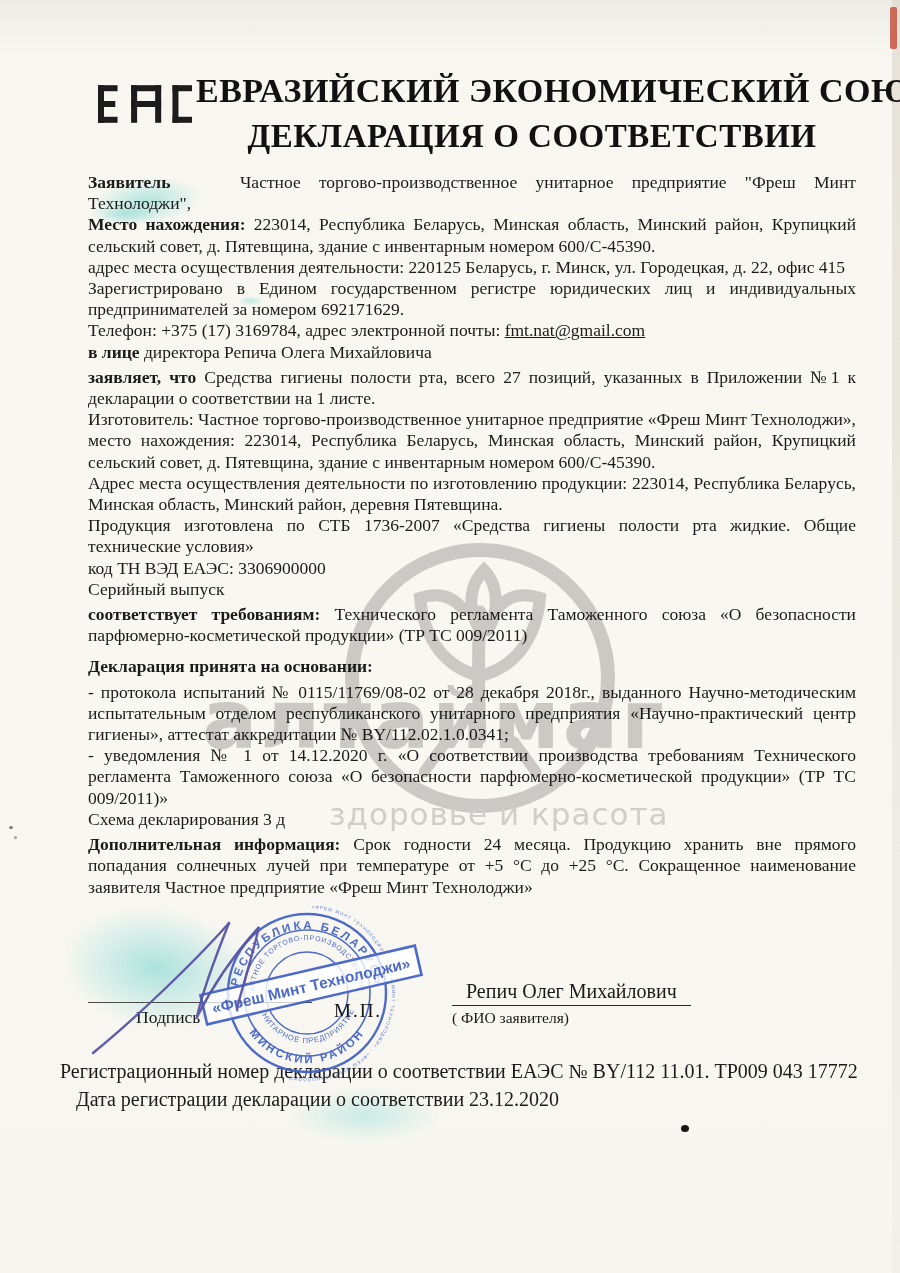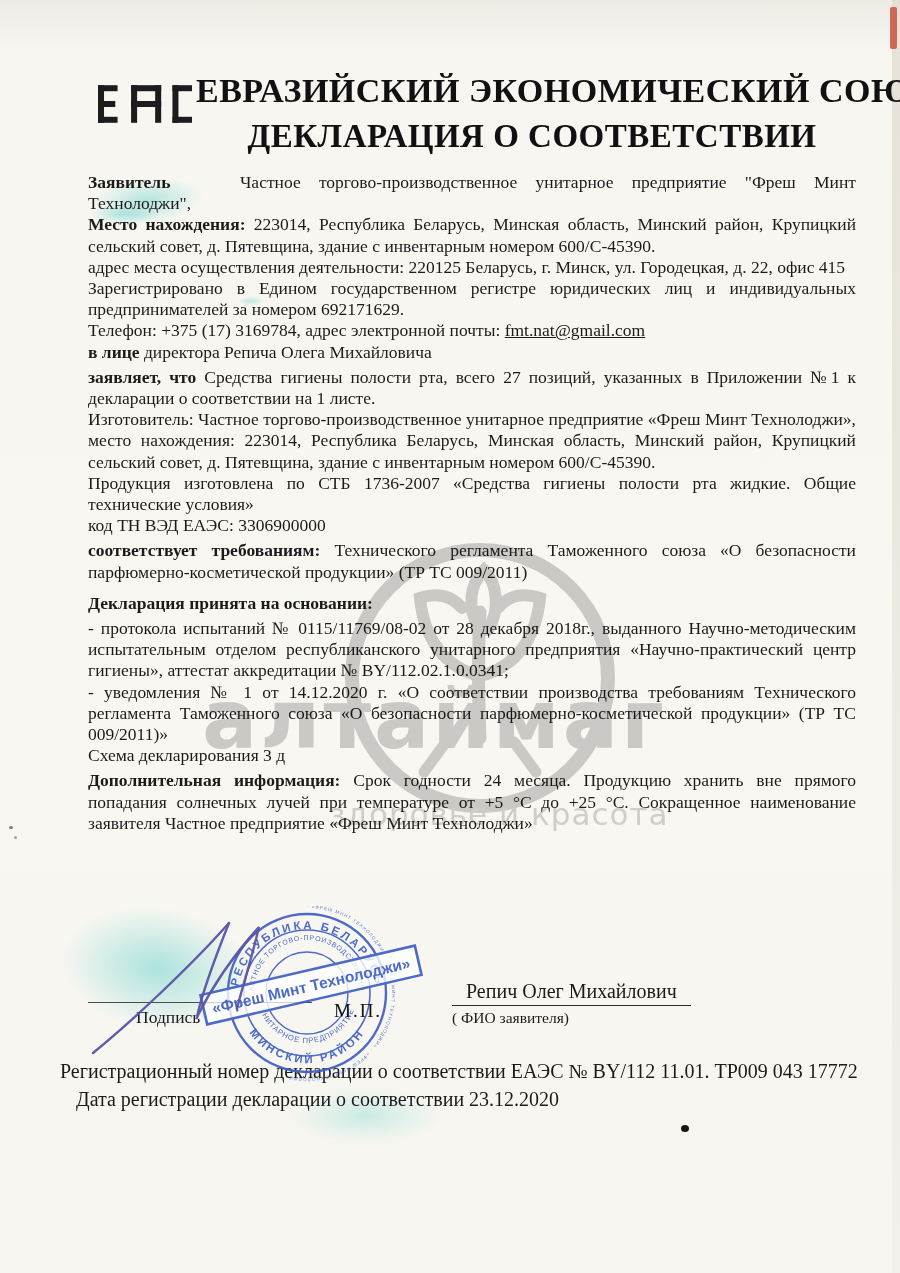--- a/index.html
+++ b/index.html
@@ -89,22 +89,24 @@
 
   <div class="bodytext">
     <p><span class="lead-gap">Заявитель</span><span>Частное торгово-производственное унитарное предприятие "Фреш Минт Технолоджи",</span></p>
     <p><span class="b">Место нахождения:</span><span> 223014, Республика Беларусь, Минская область, Минский район, Крупицкий сельский совет, д. Пятевщина, здание с инвентарным номером 600/С-45390.</span></p>
     <p>адрес места осуществления деятельности: 220125 Беларусь, г. Минск, ул. Городецкая, д. 22, офис 415</p>
     <p>Зарегистрировано в Едином государственном регистре юридических лиц и индивидуальных предпринимателей за номером 692171629.</p>
     <p><span>Телефон: +375 (17) 3169784, адрес электронной почты: </span><span class="email">fmt.nat@gmail.com</span></p>
     <p><span class="b">в лице</span><span> директора Репича Олега Михайловича</span></p>
     <p class="mt4"><span class="b">заявляет, что</span><span> Средства гигиены полости рта, всего 27 позиций, указанных в Приложении №1 к декларации о соответствии на 1 листе.</span></p>
     <p>Изготовитель: Частное торгово-производственное унитарное предприятие «Фреш Минт Технолоджи», место нахождения: 223014, Республика Беларусь, Минская область, Минский район, Крупицкий сельский совет, д. Пятевщина, здание с инвентарным номером 600/С-45390.</p>
+    <p>Адрес места осуществления деятельности по изготовлению продукции: 223014, Республика Беларусь, Минская область, Минский район, деревня Пятевщина.</p>
     <p>Продукция изготовлена по СТБ 1736-2007 «Средства гигиены полости рта жидкие. Общие технические условия»</p>
     <p>код ТН ВЭД ЕАЭС: 3306900000</p>
+    <p>Серийный выпуск</p>
     <p class="mt4"><span class="b">соответствует требованиям:</span><span> Технического регламента Таможенного союза «О безопасности парфюмерно-косметической продукции» (ТР ТС 009/2011)</span></p>
     <p class="b mt10">Декларация принята на основании:</p>
     <p class="mt4">-  протокола испытаний № 0115/11769/08-02 от 28 декабря  2018г., выданного  Научно-методическим испытательным отделом республиканского унитарного предприятия  «Научно-практический центр гигиены»,  аттестат аккредитации № BY/112.02.1.0.0341;</p>
     <p>- уведомления № 1 от 14.12.2020 г. «О соответствии производства требованиям Технического регламента Таможенного союза «О безопасности парфюмерно-косметической  продукции» (ТР ТС 009/2011)»</p>
     <p>Схема декларирования 3 д</p>
     <p class="mt4"><span class="b">Дополнительная информация:</span><span> Срок годности   24 месяца.  Продукцию хранить вне прямого попадания солнечных лучей при температуре от +5 °С до +25 °С. Сокращенное наименование заявителя Частное предприятие «Фреш Минт Технолоджи»</span></p>
   </div>
 
   <div class="watermark">
     <svg width="900" height="1273">

